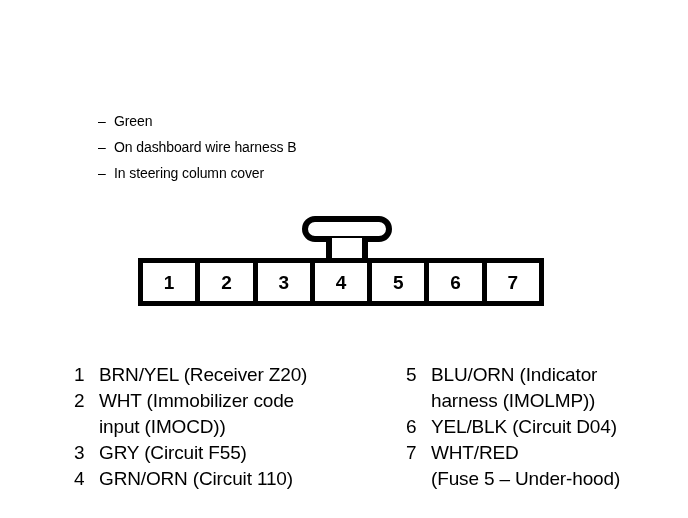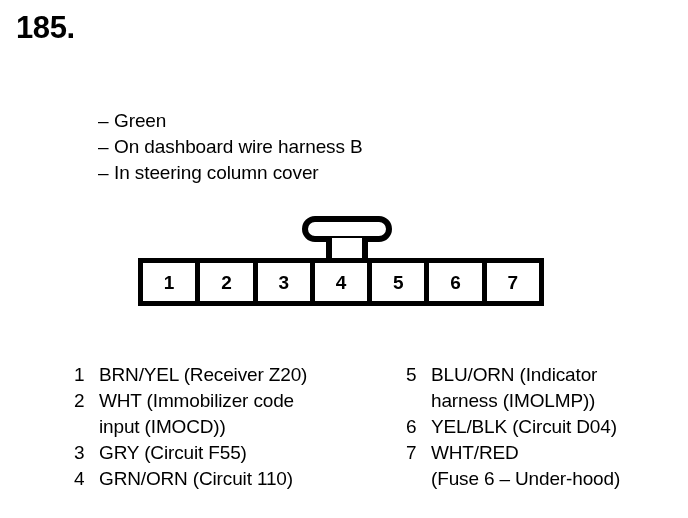--- a/index.html
+++ b/index.html
@@ -39,21 +39,21 @@
   }
 
   
   .notes {
     position: absolute;
     left: 98px;
     top: 108px;
     width: 520px;
   }
   .note-line {
-    font-size: 19px;
+    font-size: 14px;
     line-height: 26px;
     letter-spacing: -0.1px;
     white-space: nowrap;
   }
   .note-dash {
     display: inline-block;
     width: 16px;
   }
 
   
@@ -136,21 +136,21 @@
   }
   .pin-item .pin-desc {
     display: block;
     white-space: pre-line;
   }
 </style>
 </head>
 <body>
 
 <div class="page-title">
-  <span class="num">185.</span>
+  
 </div>
 
 <div class="notes">
   <div class="note-line">
     <span class="note-dash">–</span><span>Green</span>
   </div>
   <div class="note-line">
     <span class="note-dash">–</span><span>On dashboard wire harness B</span>
   </div>
   <div class="note-line">
@@ -198,15 +198,15 @@
     <span class="pin-desc">BLU/ORN (Indicator
 harness (IMOLMP))</span>
   </div>
   <div class="pin-item">
     <span class="pin-no">6</span>
     <span class="pin-desc">YEL/BLK (Circuit D04)</span>
   </div>
   <div class="pin-item">
     <span class="pin-no">7</span>
     <span class="pin-desc">WHT/RED
-(Fuse 6 – Under-hood)</span>
+(Fuse 5 – Under-hood)</span>
   </div>
 </div>
 
 </body></html>

